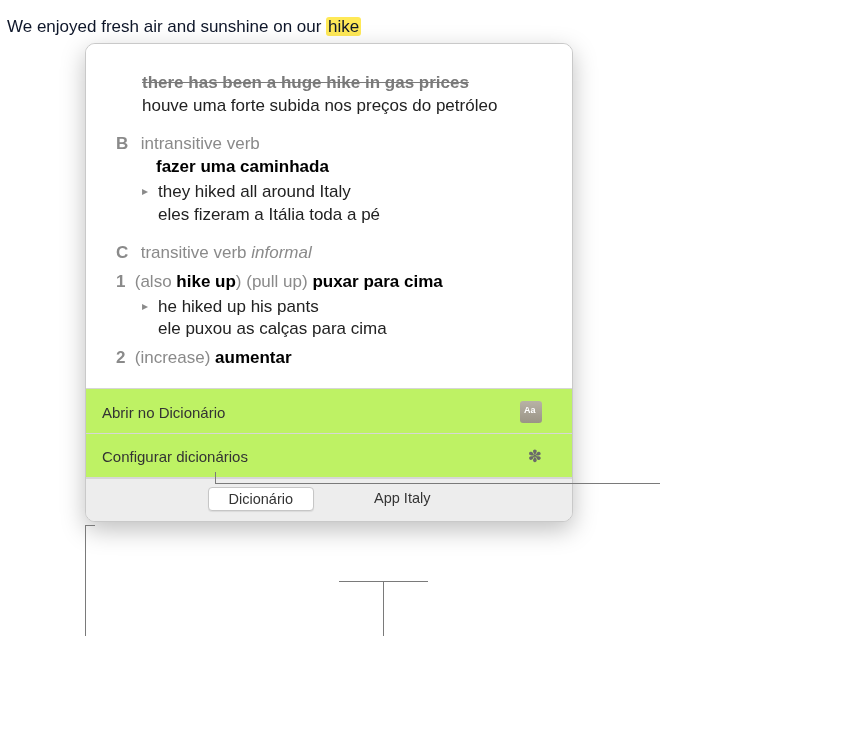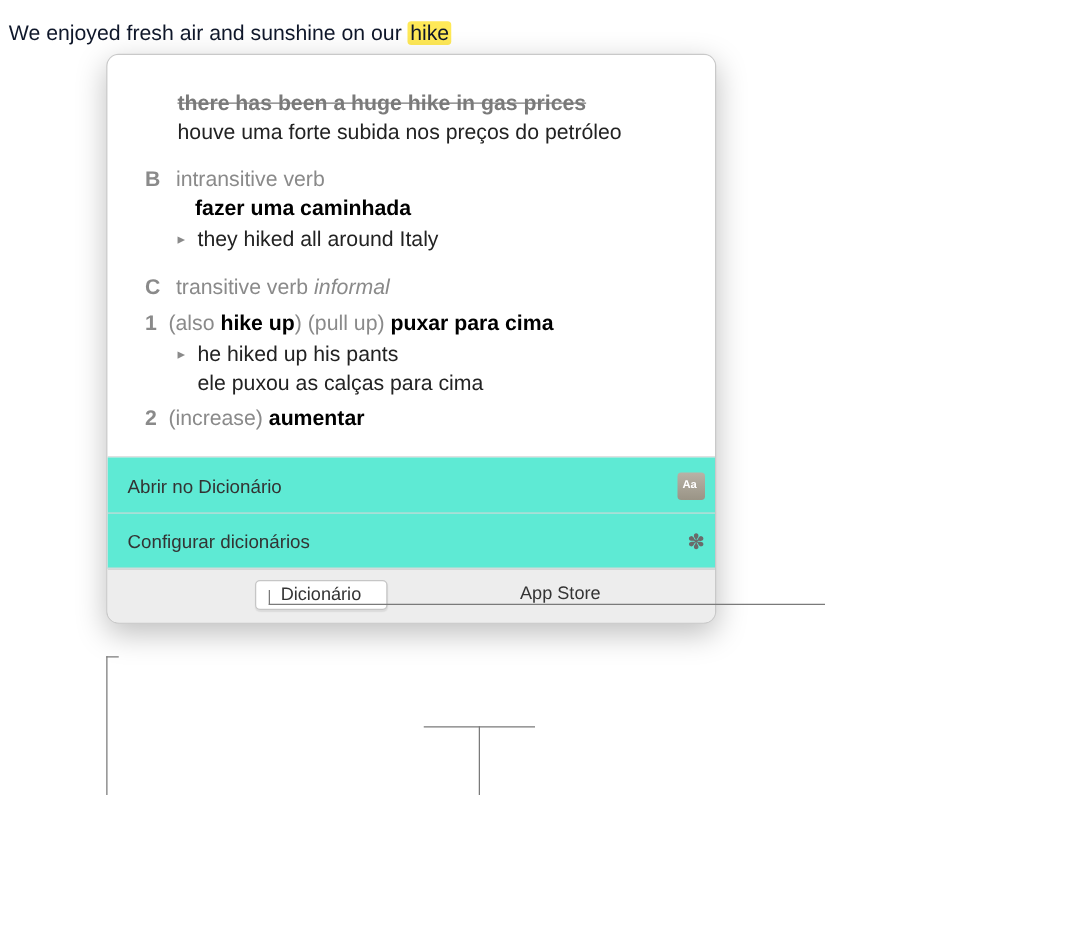--- a/index.html
+++ b/index.html
@@ -98,22 +98,22 @@
       margin-left: 12px;
       margin-top: 6px;
     }
     .subsense-line {
       margin-left: 20px;
     }
     .action-row {
       display: flex;
       align-items: center;
       justify-content: space-between;
-      padding: 12px 8px 10px 16px;
-      background: #5eead4;
+      padding: 12px 30px 10px 16px;
+      background: #bef264;
       font-size: 15px;
       color: #333;
       border-bottom: 1px solid #d6d6d6;
     }
     .action-row:last-of-type {
       border-bottom: none;
     }
     .dict-icon {
       width: 22px;
       height: 22px;
@@ -140,21 +140,20 @@
       padding: 8px 0 10px 0;
       background: #ededed;
       justify-content: center;
       border-top: 1px solid #d6d6d6;
     }
     .tab {
       font-size: 14.5px;
       color: #343434;
       padding: 3px 20px;
       border-radius: 4px;
-      margin-left: 46px;
     }
     .tab.active {
       background: #fff;
       border: 1px solid #c6c6c6;
       box-shadow: 0 1px 1px rgba(0,0,0,0.08);
     }
     .callout-line-1 {
       position: absolute;
       top: 483px;
       left: 215px;
@@ -217,20 +216,21 @@
 
     <div class="sense-line">
       <span class="sense-label">B</span>
       <span class="gray">intransitive verb</span>
     </div>
     <div class="subsense-line" style="margin-left:52px;">
       <span class="trans-bold">fazer uma caminhada</span>
     </div>
     <div class="bullet-row">
       <div>they hiked all around Italy</div>
+      <div>eles fizeram a Itália toda a pé</div>
     </div>
 
     <div class="sense-line">
       <span class="sense-label">C</span>
       <span class="gray">transitive verb</span>
       <span class="gray" style="font-style:italic;">informal</span>
     </div>
 
     <div class="subsense">
       <span class="num">1</span>
@@ -252,21 +252,21 @@
     <span class="dict-icon"></span>
   </div>
 
   <div class="action-row">
     <span>Configurar dicionários</span>
     <span class="gear-icon">✽</span>
   </div>
 
   <div class="tabs-row">
     <div class="tab active">Dicionário</div>
-    <div class="tab">App Store</div>
+    <div class="tab">App Italy</div>
   </div>
 </div>
 
 <div class="callout-line-1"></div>
 <div class="callout-line-1v"></div>
 <div class="callout-line-2"></div>
 <div class="callout-line-2v"></div>
 <div class="callout-line-3"></div>
 <div class="callout-line-3h"></div>
 

